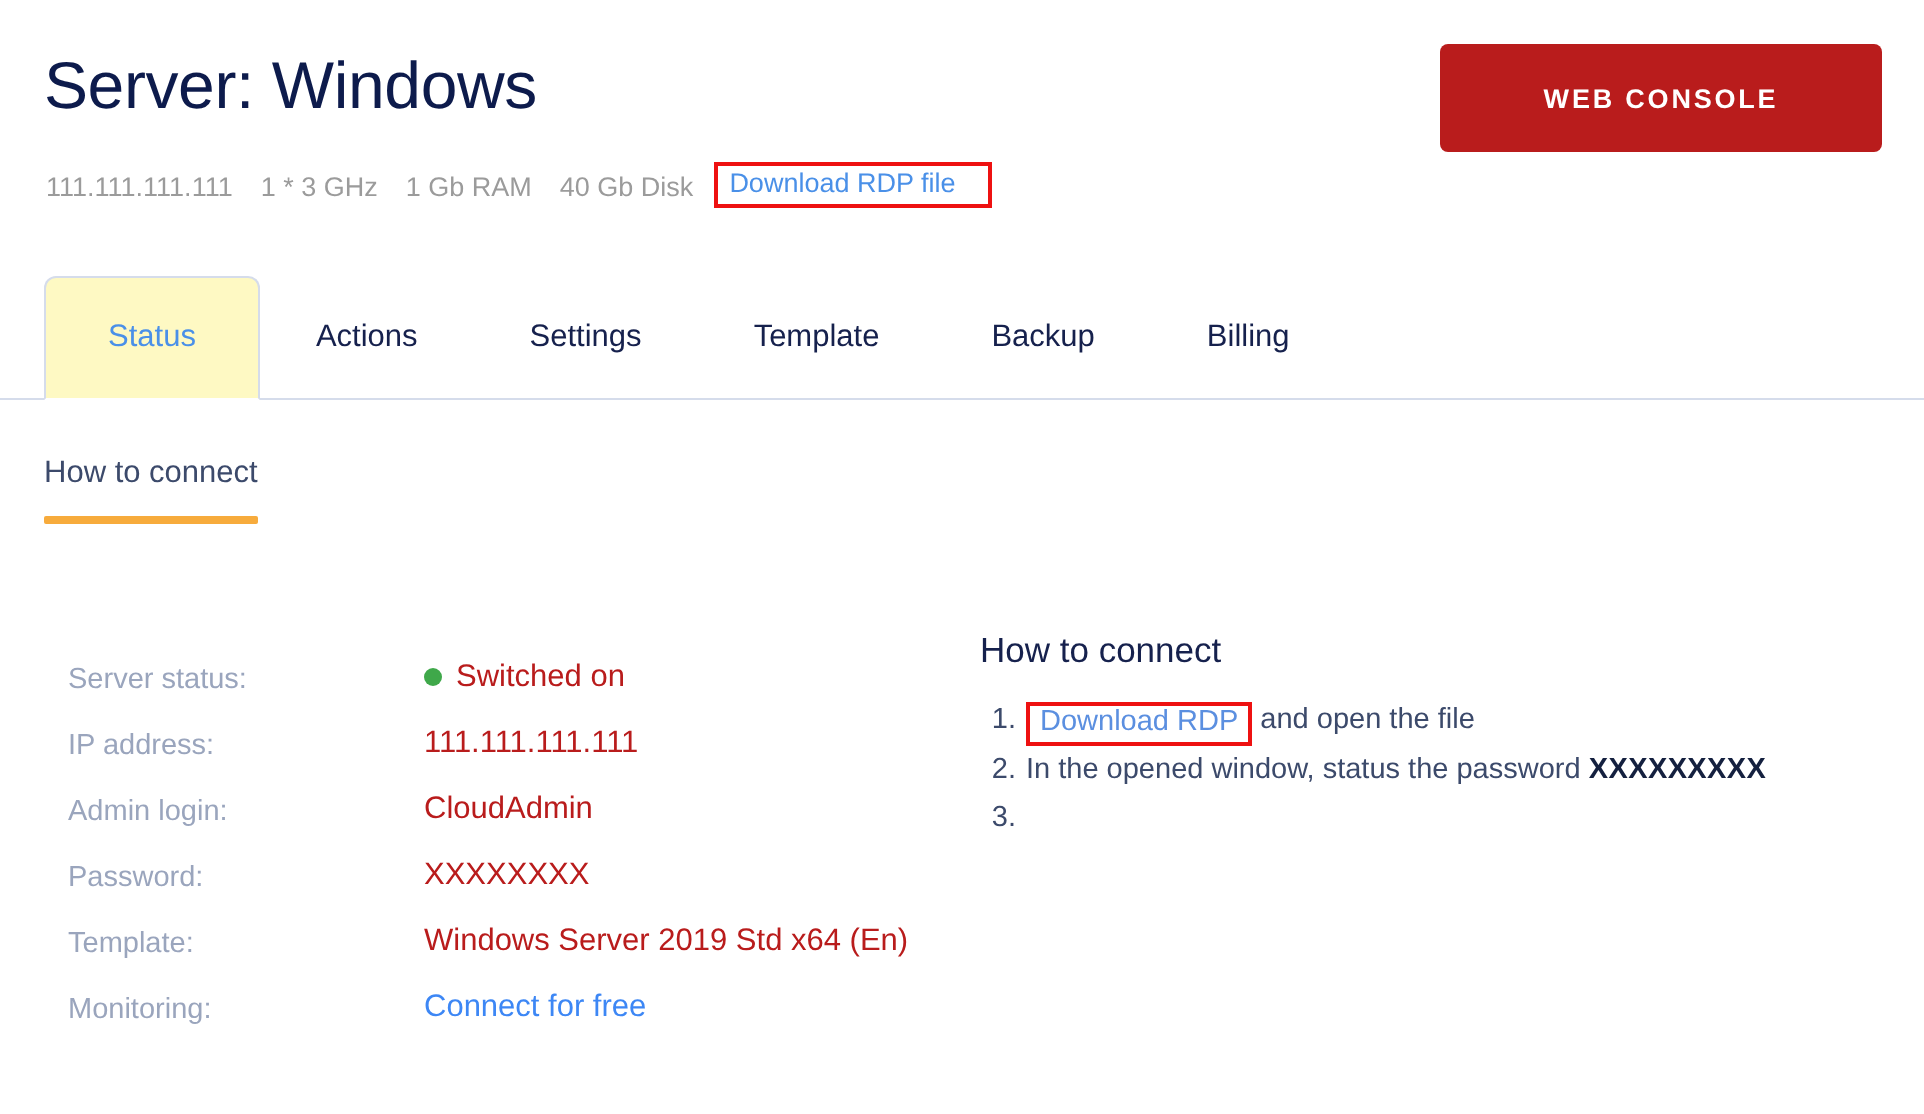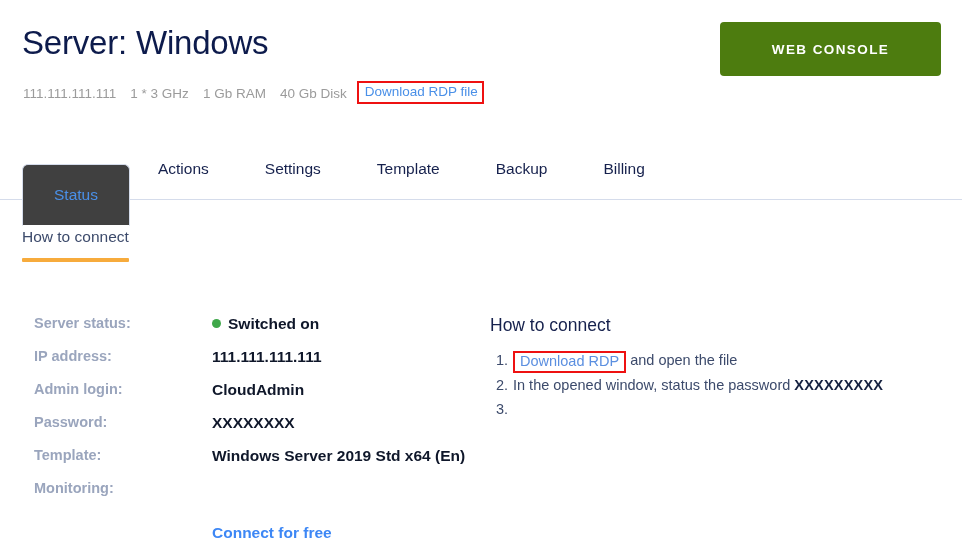--- a/index.html
+++ b/index.html
@@ -36,33 +36,33 @@
     align-items: center;
   }
   .spec-item { margin-right: 14px; }
   .spec-item:last-of-type { margin-right: 10px; }
 
   .rdp-file-link {
     color: #4a90e8;
     font-size: 13.5px;
     text-decoration: none;
     border: 2px solid #ee1111;
-    padding: 2px 4px 3px 6px;
+    padding: 2px 16px 3px 6px;
     line-height: 1;
     display: inline-block;
     background: #fff;
     position: relative;
     top: -1px;
   }
 
   .web-console-btn {
     position: absolute;
     right: 21px; top: 22px;
     width: 221px; height: 54px;
-    background: #4d7c0f;
+    background: #b91c1c;
     border: none;
     border-radius: 4px;
     color: #ffffff;
     font-family: "Liberation Sans", sans-serif;
     font-size: 13.5px;
     font-weight: bold;
     letter-spacing: 1.4px;
     cursor: pointer;
   }
 
@@ -88,24 +88,23 @@
     color: #16214d;
     cursor: pointer;
     white-space: nowrap;
     position: relative;
   }
   .tab.active {
     color: #4a90e8;
     border: 1px solid #d5dceb;
     border-bottom: 1px solid #ffffff;
     border-radius: 6px 6px 0 0;
-    background: #404040;
+    background: #fef9c3;
     z-index: 3;
     padding: 0 31px;
-    margin-top: 26px;
   }
 
   
   .subtabs { position: absolute; left: 22px; top: 228px; display: flex; }
   .subtab {
     font-size: 15.5px;
     color: #3c4a6b;
     cursor: pointer;
     padding-bottom: 16px;
     margin-right: 54px;
@@ -118,30 +117,30 @@
     left: 0; right: 0; bottom: 0;
     height: 4px;
     background: #f7ab3c;
     border-radius: 1px;
   }
 
   
   .content { position: absolute; left: 0; top: 315px; width: 962px; }
 
   .details { position: absolute; left: 34px; top: 0; width: 460px; }
-  .detail-row { display: flex; align-items: flex-start; height: 33px; font-weight: bold; }
+  .detail-row { display: flex; align-items: flex-end; height: 33px; }
   .detail-label {
     width: 178px;
     font-size: 14.5px;
     color: #9aa5bd;
     white-space: nowrap;
   }
   .detail-value {
     font-size: 15.5px;
-    color: #0f172a;
+    color: #b91c1c;
     white-space: nowrap;
     display: flex;
     align-items: center;
   }
   .detail-value.link { color: #3d87f5; cursor: pointer; margin-top: 44px; }
 
   .status-dot {
     display: inline-block;
     width: 9px; height: 9px;
     border-radius: 50%;

